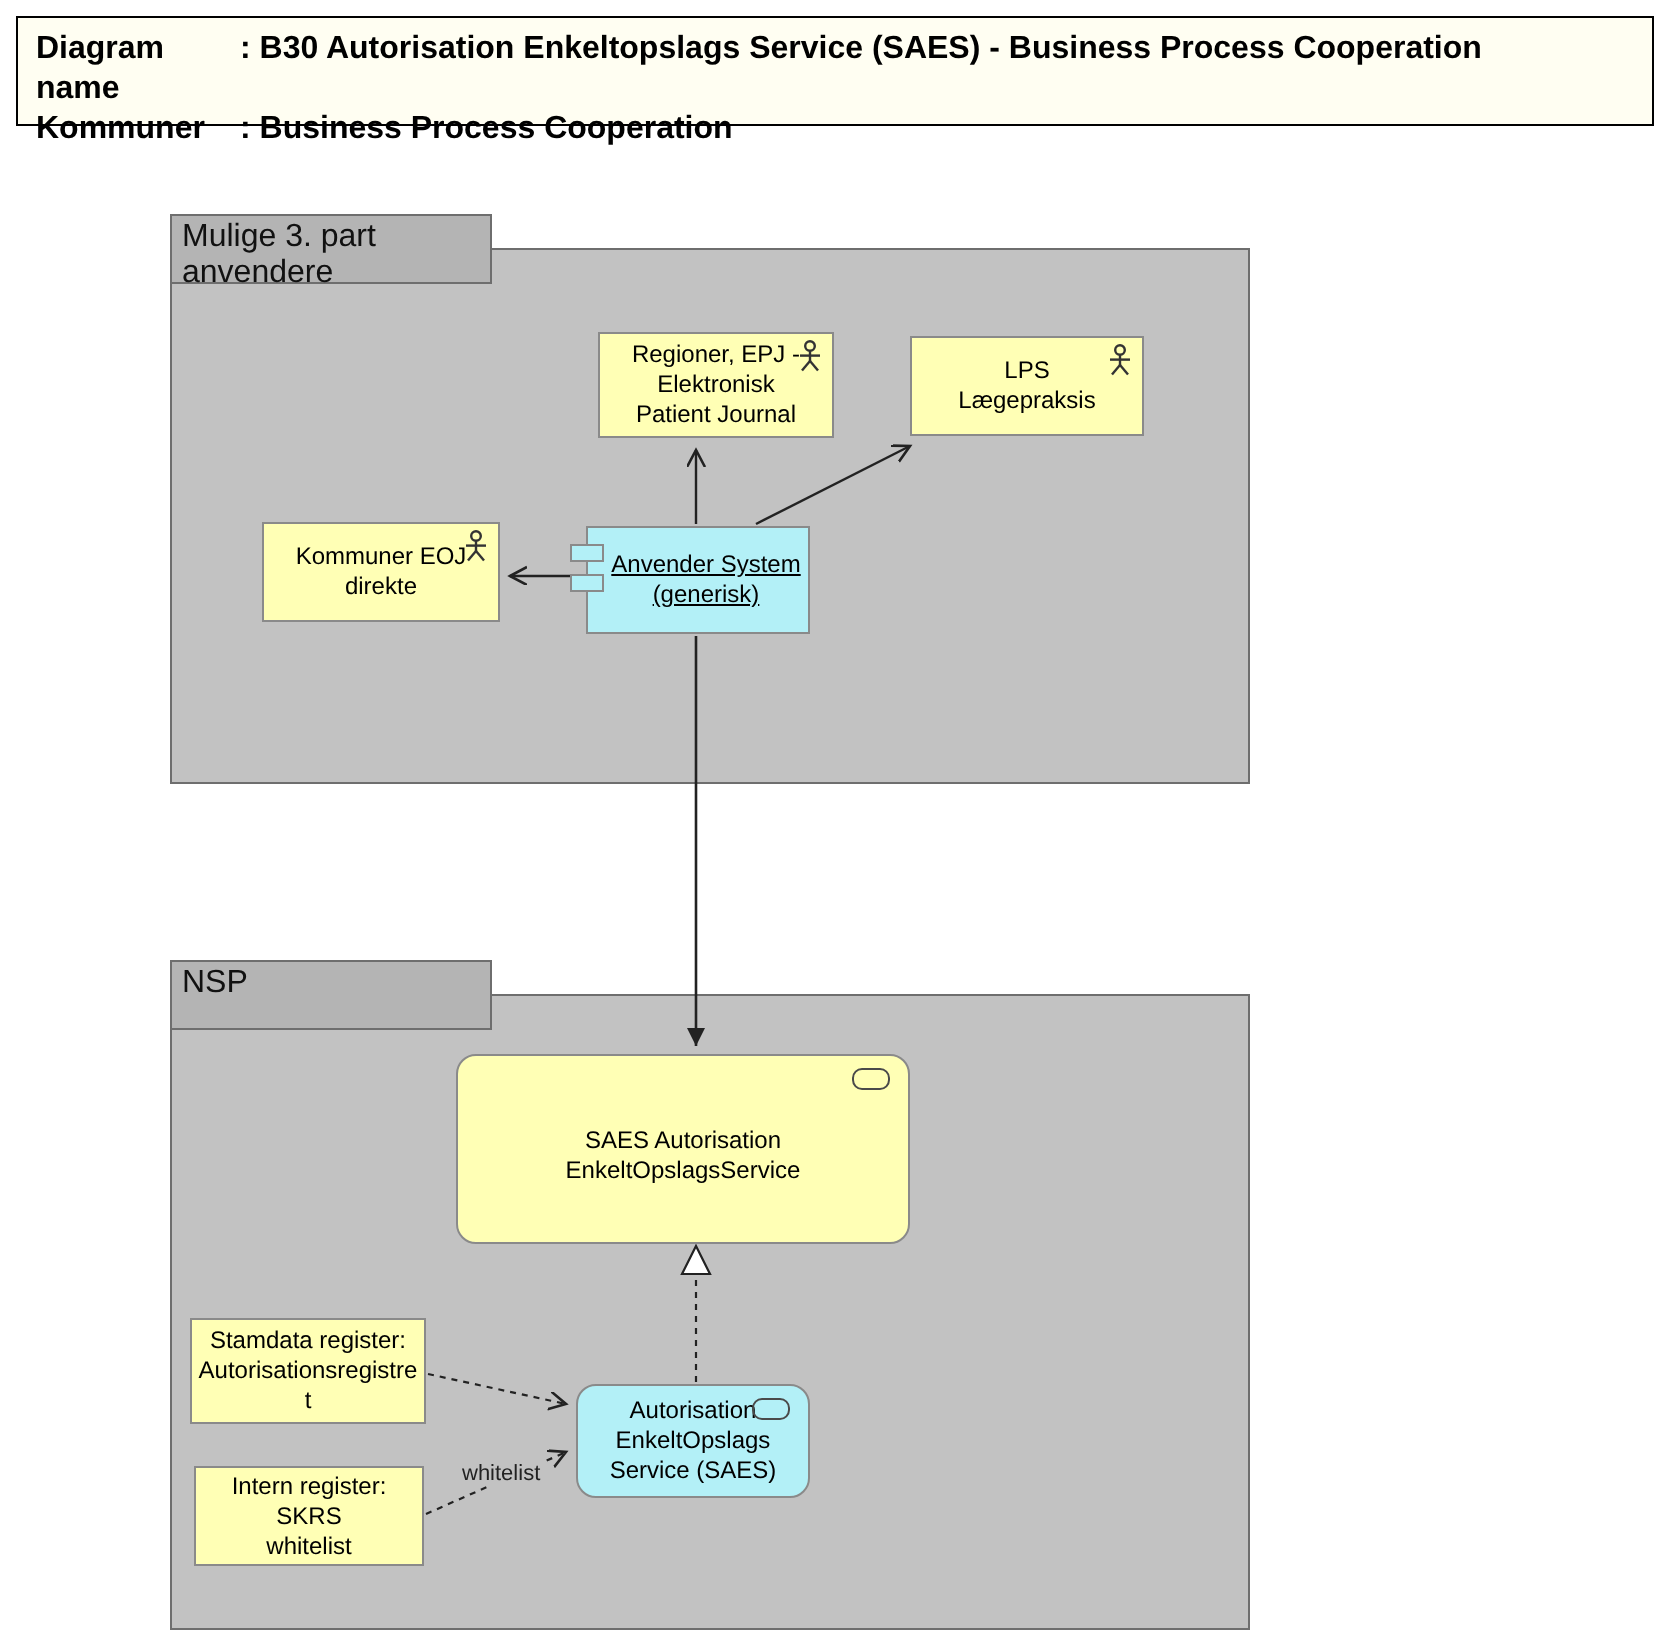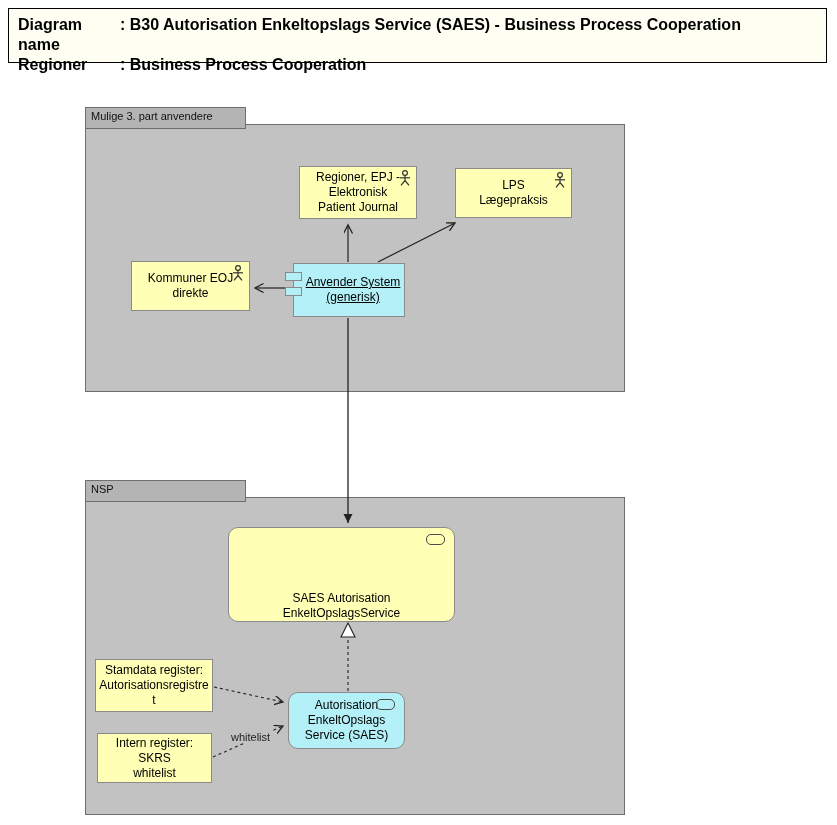--- a/index.html
+++ b/index.html
@@ -12,39 +12,39 @@
   .title-box{
     position:absolute;left:8px;top:8px;width:819px;height:55px;
     box-sizing:border-box;border:1px solid #000;background:#fffef2;
     padding:6px 9px;font-size:16px;font-weight:bold;
   }
   .title-row{display:flex;line-height:20px;}
   .title-label{width:102px;flex:none;}
   .title-value{white-space:pre;}
   
   .group-tab{
-    position:absolute;box-sizing:border-box;height:22px;
+    position:absolute;box-sizing:border-box;height:35px;
     background:#b4b4b4;border:1px solid #6e6e6e;
-    font-size:11px;padding:2px 5px 0 5px;color:#111;z-index:2;
+    font-size:16px;padding:2px 5px 0 5px;color:#111;z-index:2;
   }
   .group-body{
     position:absolute;box-sizing:border-box;
     background:#c2c2c2;border:1px solid #6e6e6e;z-index:1;
   }
   
   .node{
     position:absolute;box-sizing:border-box;border:1px solid #8a8a8a;
     display:flex;align-items:center;justify-content:center;
     text-align:center;font-size:12px;line-height:1.25;z-index:10;
   }
   .node .lbl{white-space:pre-line;}
   .yellow{background:#ffffb5;}
   .cyan{background:#b3f0f7;}
   .rounded{border-radius:10px;}
-  .top-align{align-items:flex-end;padding-top:6px;}
+  .top-align{align-items:center;padding-top:6px;}
   
   .actor-icon{position:absolute;top:3px;right:5px;width:12px;height:16px;}
   
   .service-icon{
     position:absolute;top:6px;right:9px;width:17px;height:9px;
     border:1.5px solid #4a4a4a;border-radius:5px;background:transparent;
   }
   
   .comp-tab{
     position:absolute;width:17px;height:9px;background:#b3f0f7;
@@ -61,21 +61,21 @@
 <body>
 
 <div class="canvas">
 
   <div class="title-box">
     <div class="title-row">
       <span class="title-label">Diagram name</span>
       <span class="title-value">: B30 Autorisation Enkeltopslags Service (SAES) - Business Process Cooperation</span>
     </div>
     <div class="title-row">
-      <span class="title-label">Regioner</span>
+      <span class="title-label">Kommuner</span>
       <span class="title-value">: Business Process Cooperation</span>
     </div>
   </div>
 
   <div class="group-tab" style="left:85px;top:107px;width:161px;">
     <span>Mulige 3. part anvendere</span>
   </div>
   <div class="group-body" style="left:85px;top:124px;width:540px;height:268px;"></div>
 
   <div class="group-tab" style="left:85px;top:480px;width:161px;">

